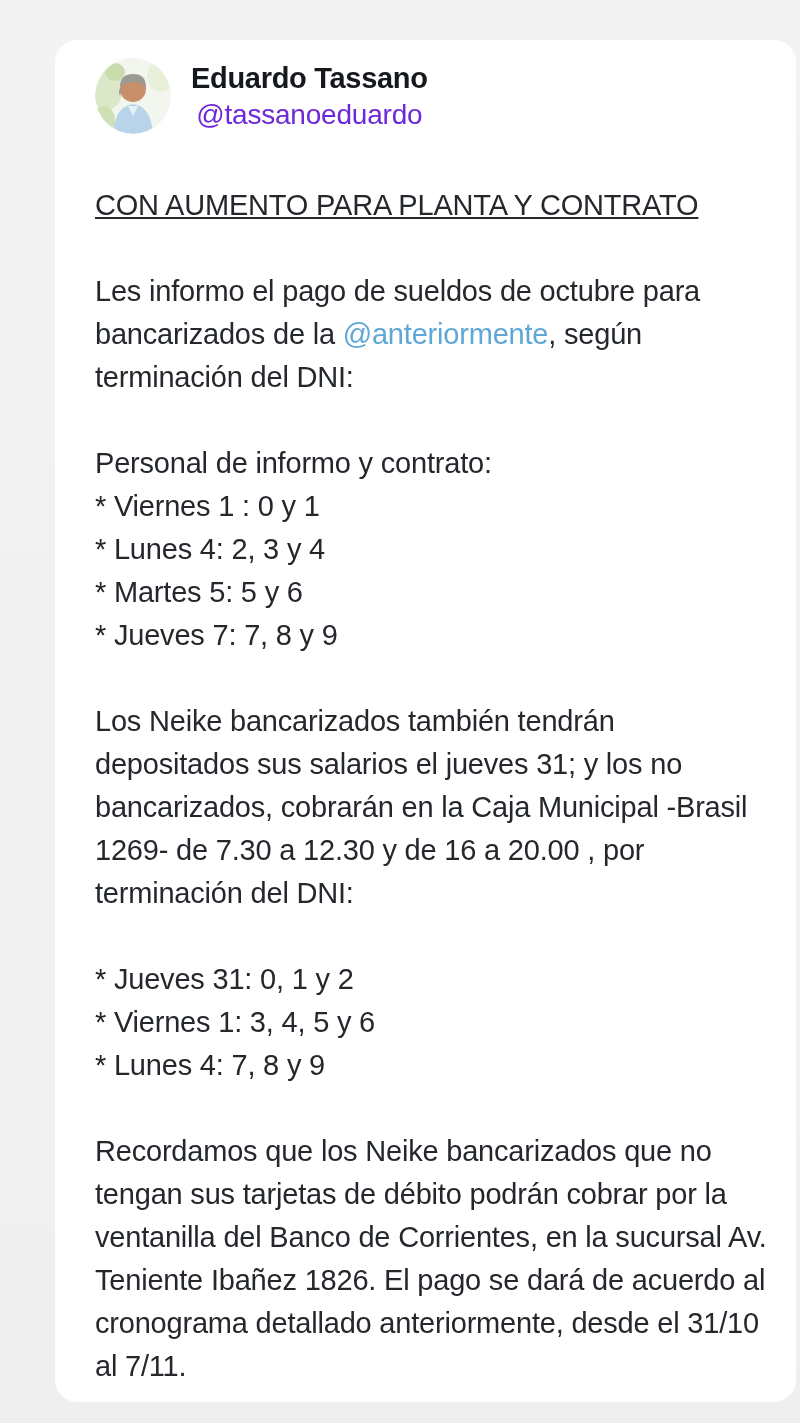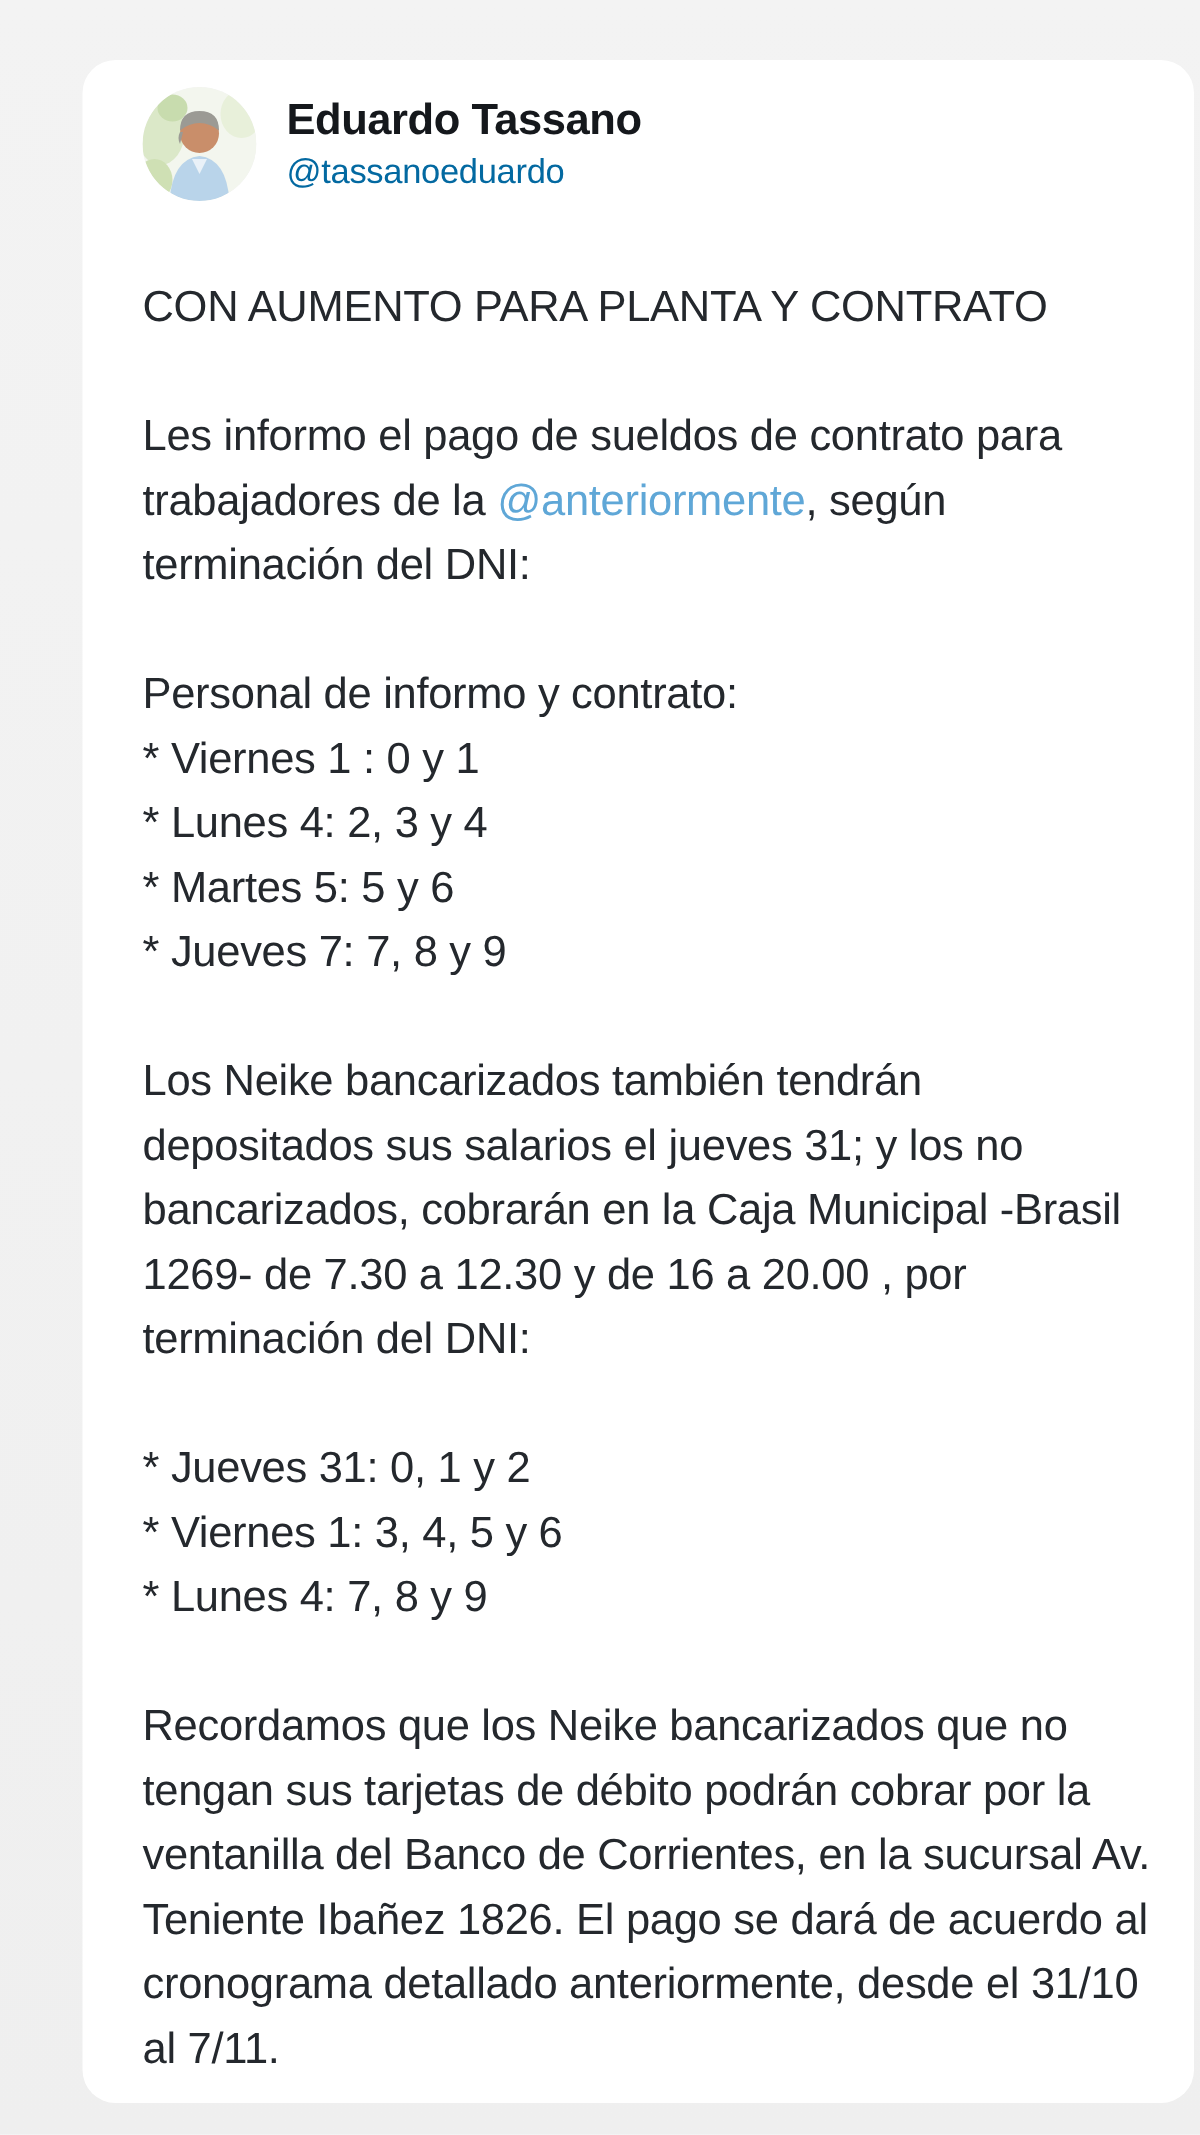--- a/index.html
+++ b/index.html
@@ -42,36 +42,37 @@
   .avatar svg { display: block; }
   .names { display: flex; flex-direction: column; gap: 4px; }
   .display-name {
     font-size: 29px;
     font-weight: bold;
     color: #15181c;
     letter-spacing: -0.3px;
     cursor: pointer;
   }
   .handle {
-    font-size: 23px;
-    color: #0369a1;
+    font-size: 28px;
+    color: #6d28d9;
     letter-spacing: -0.2px;
     cursor: pointer;
+    text-align: center;
   }
   .body {
     margin-top: 50px;
     font-size: 29px;
     line-height: 43px;
     color: #24282d;
     letter-spacing: -0.2px;
     width: 672px;
   }
   .body .block { margin: 43px 0 0 0; }
   .body p { margin: 43px 0 0 0; }
-  .body p:first-child { margin-top: 12px; }
+  .body p:first-child { margin-top: 12px; text-decoration: underline; }
   .mention {
     color: #5fa7d7;
     text-decoration: none;
     cursor: pointer;
   }
 </style>
 </head>
 <body>
 
 <div class="page">
@@ -101,21 +102,21 @@
       </div>
       <div class="names">
         <div class="display-name">Eduardo Tassano</div>
         <div class="handle">@tassanoeduardo</div>
       </div>
     </div>
 
     <div class="body">
       <p>CON AUMENTO PARA PLANTA Y CONTRATO</p>
 
-      <p><span>Les informo el pago de sueldos de contrato para trabajadores de la </span><a class="mention">@anteriormente</a><span>, según terminación del DNI:</span></p>
+      <p><span>Les informo el pago de sueldos de octubre para bancarizados de la </span><a class="mention">@anteriormente</a><span>, según terminación del DNI:</span></p>
 
       <div class="block">
         <div>Personal de informo y contrato:</div>
         <div>* Viernes 1 : 0 y 1</div>
         <div>* Lunes 4: 2, 3 y 4</div>
         <div>* Martes 5: 5 y 6</div>
         <div>* Jueves 7: 7, 8 y 9</div>
       </div>
 
       <p>Los Neike bancarizados también tendrán depositados sus salarios el jueves 31; y los no bancarizados, cobrarán en la Caja Municipal -Brasil 1269- de 7.30 a 12.30 y de 16 a 20.00 , por terminación del DNI:</p>

